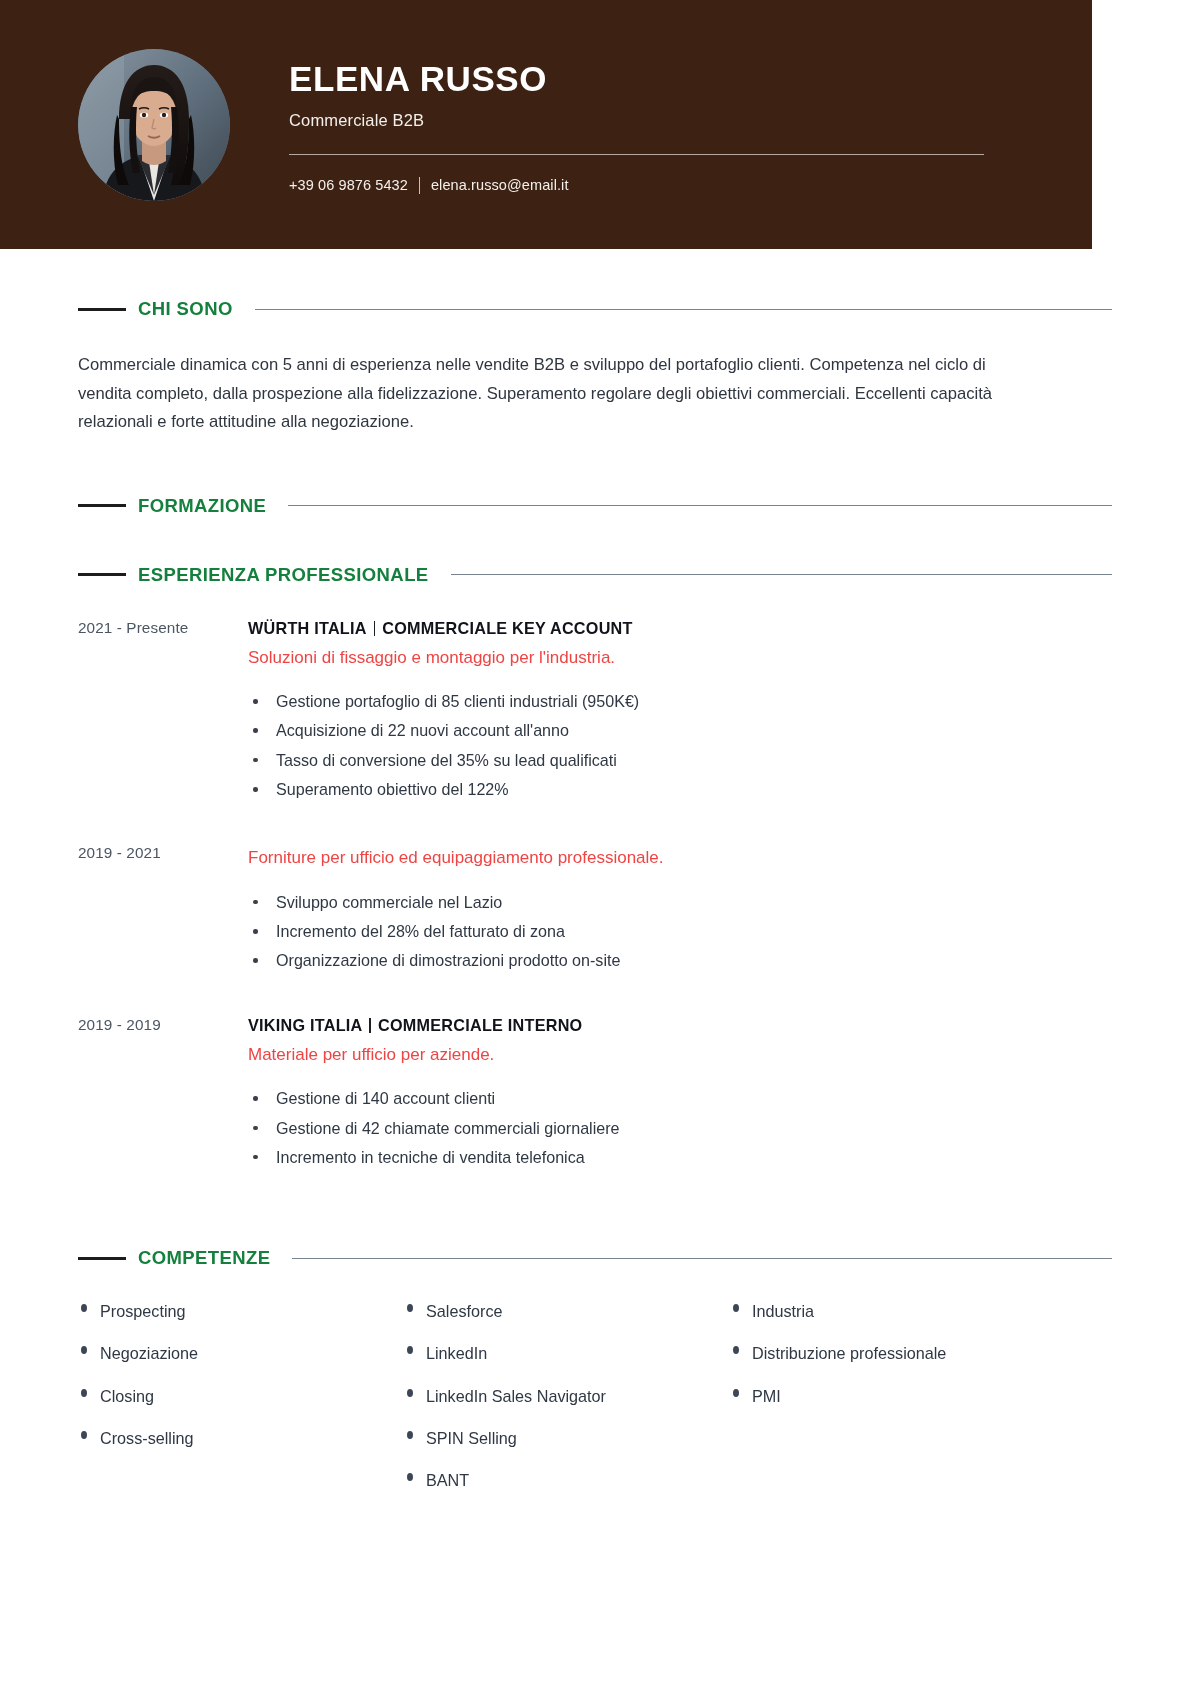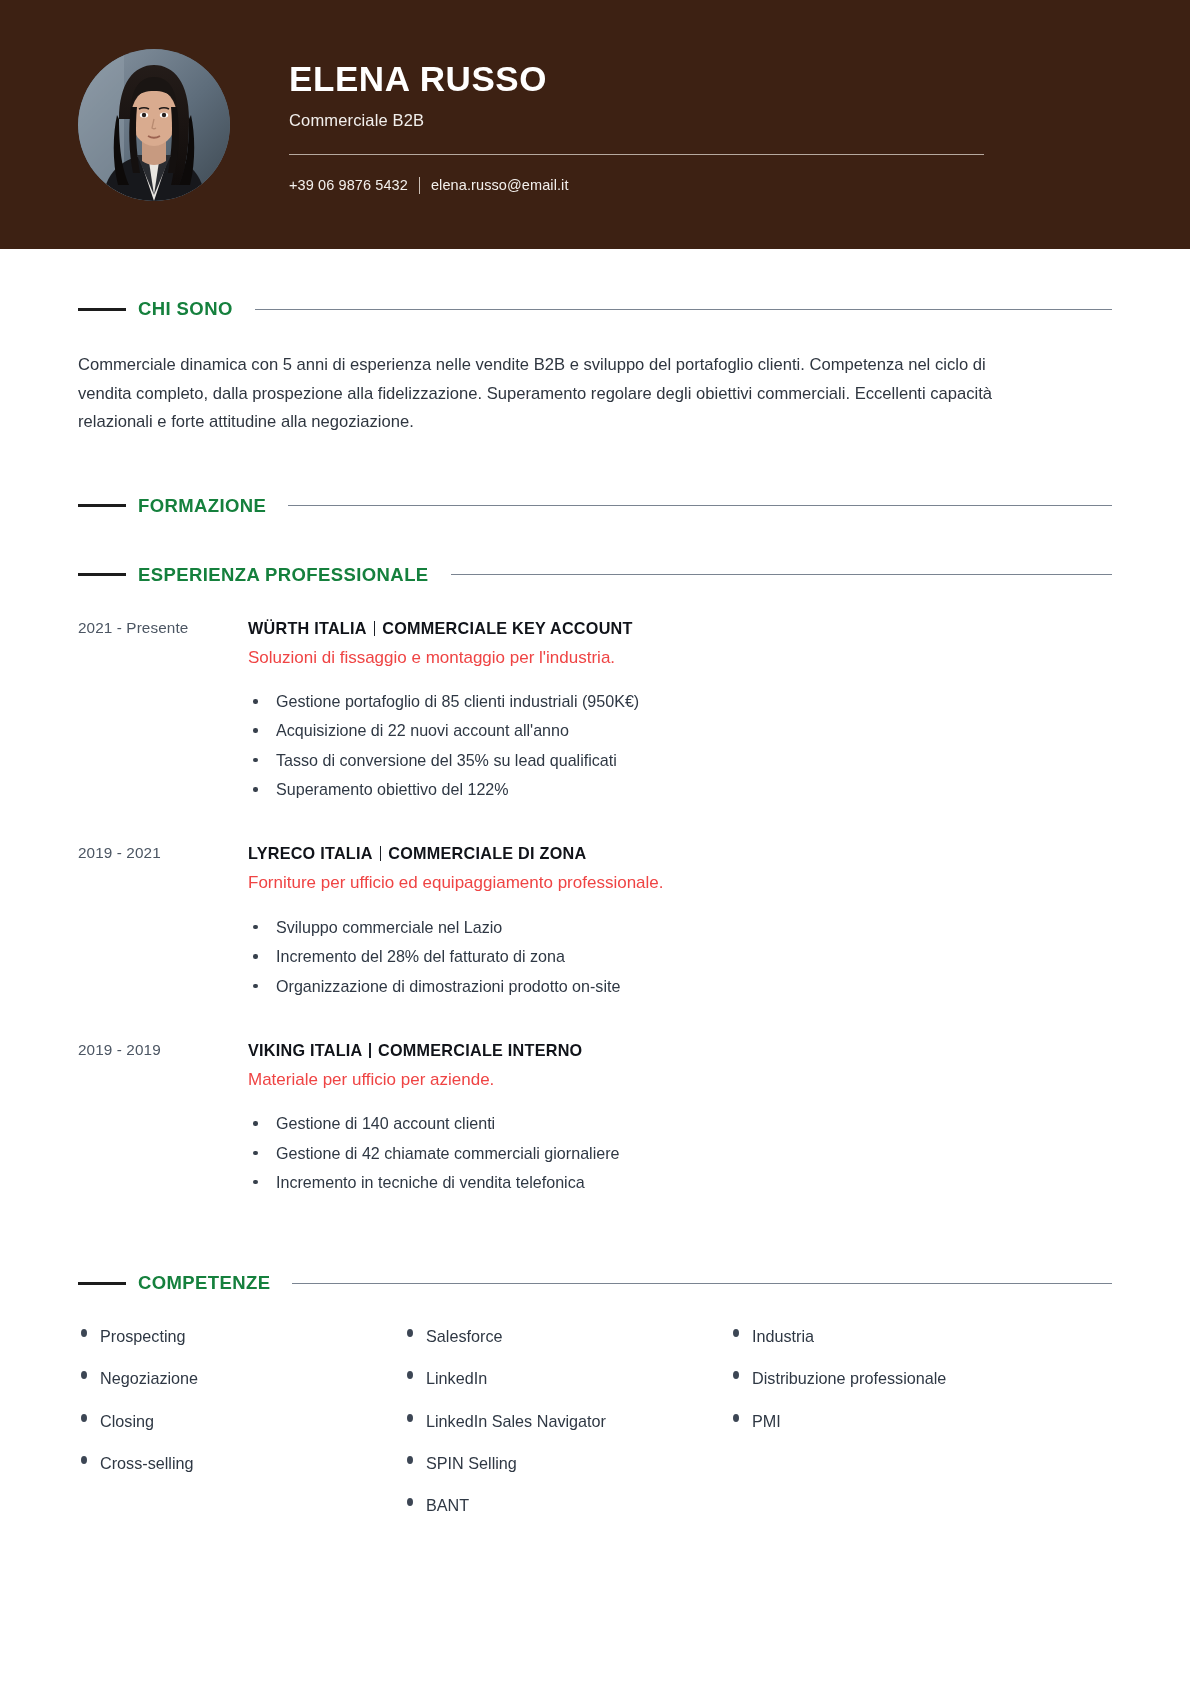--- a/index.html
+++ b/index.html
@@ -21,21 +21,21 @@
     position: relative;
     width: 1190px;
     height: 1684px;
     background: #ffffff;
     overflow: hidden;
   }
 
   
   .header {
     position: relative;
-    width: 1190px;
+    width: 1092px;
     height: 249px;
     background: #3d2113;
     display: flex;
     align-items: center;
     padding-left: 78px;
   }
 
   .avatar {
     width: 152px;
     height: 152px;
@@ -344,23 +344,20 @@
             <li>Acquisizione di 22 nuovi account all'anno</li>
             <li>Tasso di conversione del 35% su lead qualificati</li>
             <li>Superamento obiettivo del 122%</li>
           </ul>
         </div>
       </div>
 
       <div class="entry job">
         <div class="entry-date">2019 - 2021</div>
         <div class="entry-body">
-          <div class="entry-title">
-            <span>LYRECO ITALIA</span><span class="bar"></span><span>COMMERCIALE DI ZONA</span>
-          </div>
           <div class="entry-sub">Forniture per ufficio ed equipaggiamento professionale.</div>
           <ul class="bullets">
             <li>Sviluppo commerciale nel Lazio</li>
             <li>Incremento del 28% del fatturato di zona</li>
             <li>Organizzazione di dimostrazioni prodotto on-site</li>
           </ul>
         </div>
       </div>
 
       <div class="entry job">

